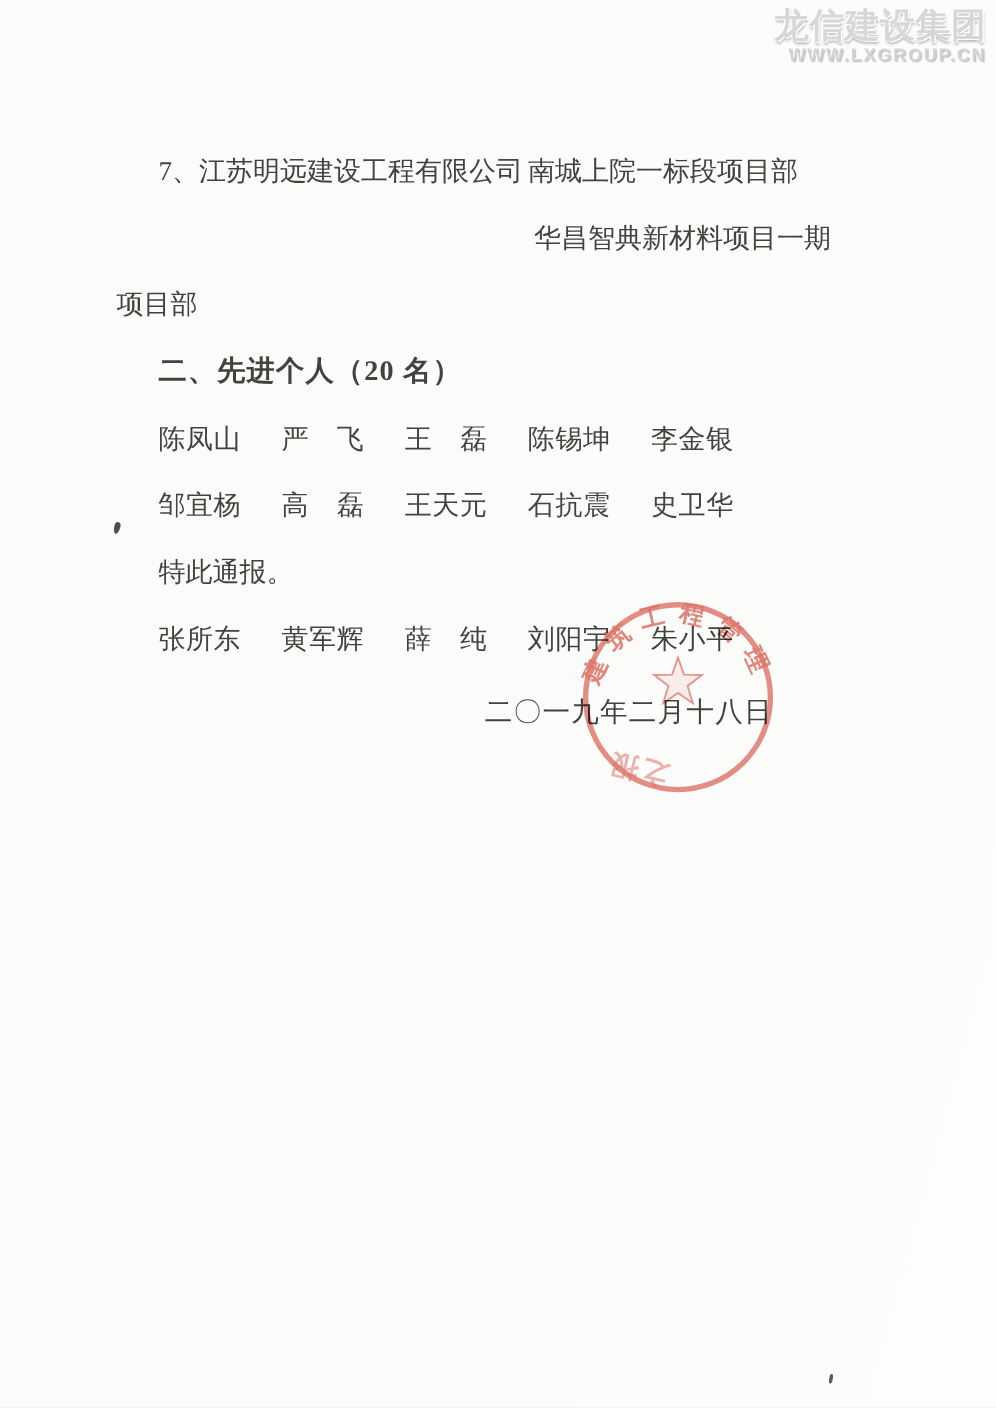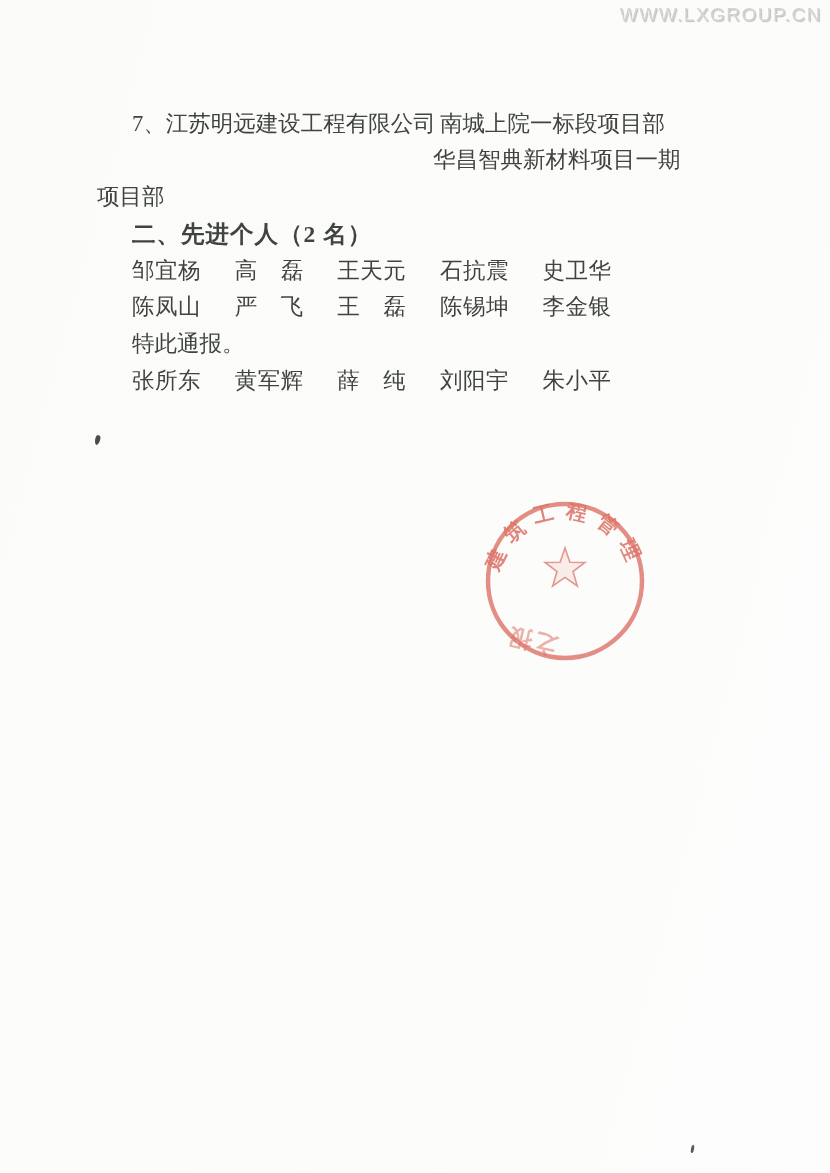--- a/index.html
+++ b/index.html
@@ -26,46 +26,47 @@
   }
   .logo-cn {
     font-size: 29px;
     font-weight: bold;
     letter-spacing: 0.5px;
     color: #d7d7d5;
     text-shadow: -1px -1px 0 #ffffff, 1px 1px 0 #ffffff, 1px 2px 2px #bcbcba;
     line-height: 32px;
   }
   .logo-url {
-    font-size: 19px;
-    font-weight: normal;
+    font-size: 15px;
+    font-weight: bold;
     letter-spacing: 1.5px;
     color: #d3d3d1;
     text-shadow: -1px -1px 0 #ffffff, 1px 1px 1px #bdbdbb;
     line-height: 18px;
   }
 
   
   .textcol {
     position: absolute;
     left: 97px;
     top: 106px;
     width: 640px;
     font-size: 22.5px;
   }
   .line {
     position: relative;
     height: 36.7px;
     line-height: 36.7px;
     white-space: nowrap;
+    margin-top: 19px;
   }
   .indent { padding-left: 35px; }
   .proj { position: absolute; top: 0; }
   .proj-a { left: 343px; }
-  .proj-b { left: 336px; font-family: Liberation Mono, monospace; }
+  .proj-b { left: 348px; }
   .heading {
     font-weight: bold;
     font-size: 23.5px;
     letter-spacing: 1px;
   }
   .name-cell {
     display: inline-block;
     width: 97px;
     letter-spacing: 0.5px;
   }
@@ -112,20 +113,21 @@
     border-radius: 45%;
     transform: rotate(10deg);
   }
 </style>
 </head>
 <body>
 
 <div class="page">
 
   <div class="logo">
+    <div class="logo-cn">龙信建设集团</div>
     <div class="logo-url">WWW.LXGROUP.CN</div>
   </div>
 
   <div class="textcol">
 
     <div class="line indent">
       <span>7、江苏明远建设工程有限公司</span>
       <span class="proj proj-a">南城上院一标段项目部</span>
     </div>
 
@@ -134,49 +136,50 @@
       <span class="proj proj-b">华昌智典新材料项目一期</span>
     </div>
 
     <div class="line">
       <span>项目部</span>
     </div>
 
 
 
 
-    <div class="line indent heading">二、先进个人（2 名）</div>
+    <div class="line indent heading">二、先进个人（20 名）</div>
+
+    <div class="line indent">
+      <span class="name-cell">陈凤山</span>
+      <span class="name-cell">严　飞</span>
+      <span class="name-cell">王　磊</span>
+      <span class="name-cell">陈锡坤</span>
+      <span class="name-cell">李金银</span>
+    </div>
 
     <div class="line indent">
       <span class="name-cell">邹宜杨</span>
       <span class="name-cell">高　磊</span>
       <span class="name-cell">王天元</span>
       <span class="name-cell">石抗震</span>
       <span class="name-cell">史卫华</span>
-    </div>
-
-    <div class="line indent">
-      <span class="name-cell">陈凤山</span>
-      <span class="name-cell">严　飞</span>
-      <span class="name-cell">王　磊</span>
-      <span class="name-cell">陈锡坤</span>
-      <span class="name-cell">李金银</span>
     </div>
 
     <div class="line indent">特此通报。</div>
 
     <div class="line indent">
       <span class="name-cell">张所东</span>
       <span class="name-cell">黄军辉</span>
       <span class="name-cell">薛　纯</span>
       <span class="name-cell">刘阳宇</span>
       <span class="name-cell">朱小平</span>
     </div>
   </div>
 
+  <div class="dateline">二〇一九年二月十八日</div>
 
   <svg class="stamp" viewBox="0 0 172 172" xmlns="http://www.w3.org/2000/svg">
     <circle cx="86" cy="86" r="77" fill="none" stroke="#dd6b5f" stroke-width="4.5" opacity="0.82"></circle>
     <polygon points="86,53 90.9,67.2 105.9,67.5 94,76.6 98.3,91 86,82.4 73.7,91 78,76.6 66.1,67.5 81.1,67.2" fill="rgba(221,107,95,0.16)" stroke="#dd6b5f" stroke-width="1.6" opacity="0.75"></polygon>
     <path id="stamp-arc" d="M 22 110 A 67 67 0 1 1 150 110" fill="none"></path>
     <text font-size="20.5" fill="#dd6b5f" opacity="0.88" letter-spacing="10" font-family="Liberation Serif, DejaVu Serif, serif" font-weight="bold">
       <textPath href="#stamp-arc" startOffset="50%" text-anchor="middle">建筑工程管理</textPath>
     </text>
     <text x="42" y="126" font-size="23" fill="#dd6b5f" opacity="0.55" letter-spacing="3" font-family="Liberation Serif, DejaVu Serif, serif" font-weight="bold" transform="rotate(193 62 133)">之报</text>
   </svg>

